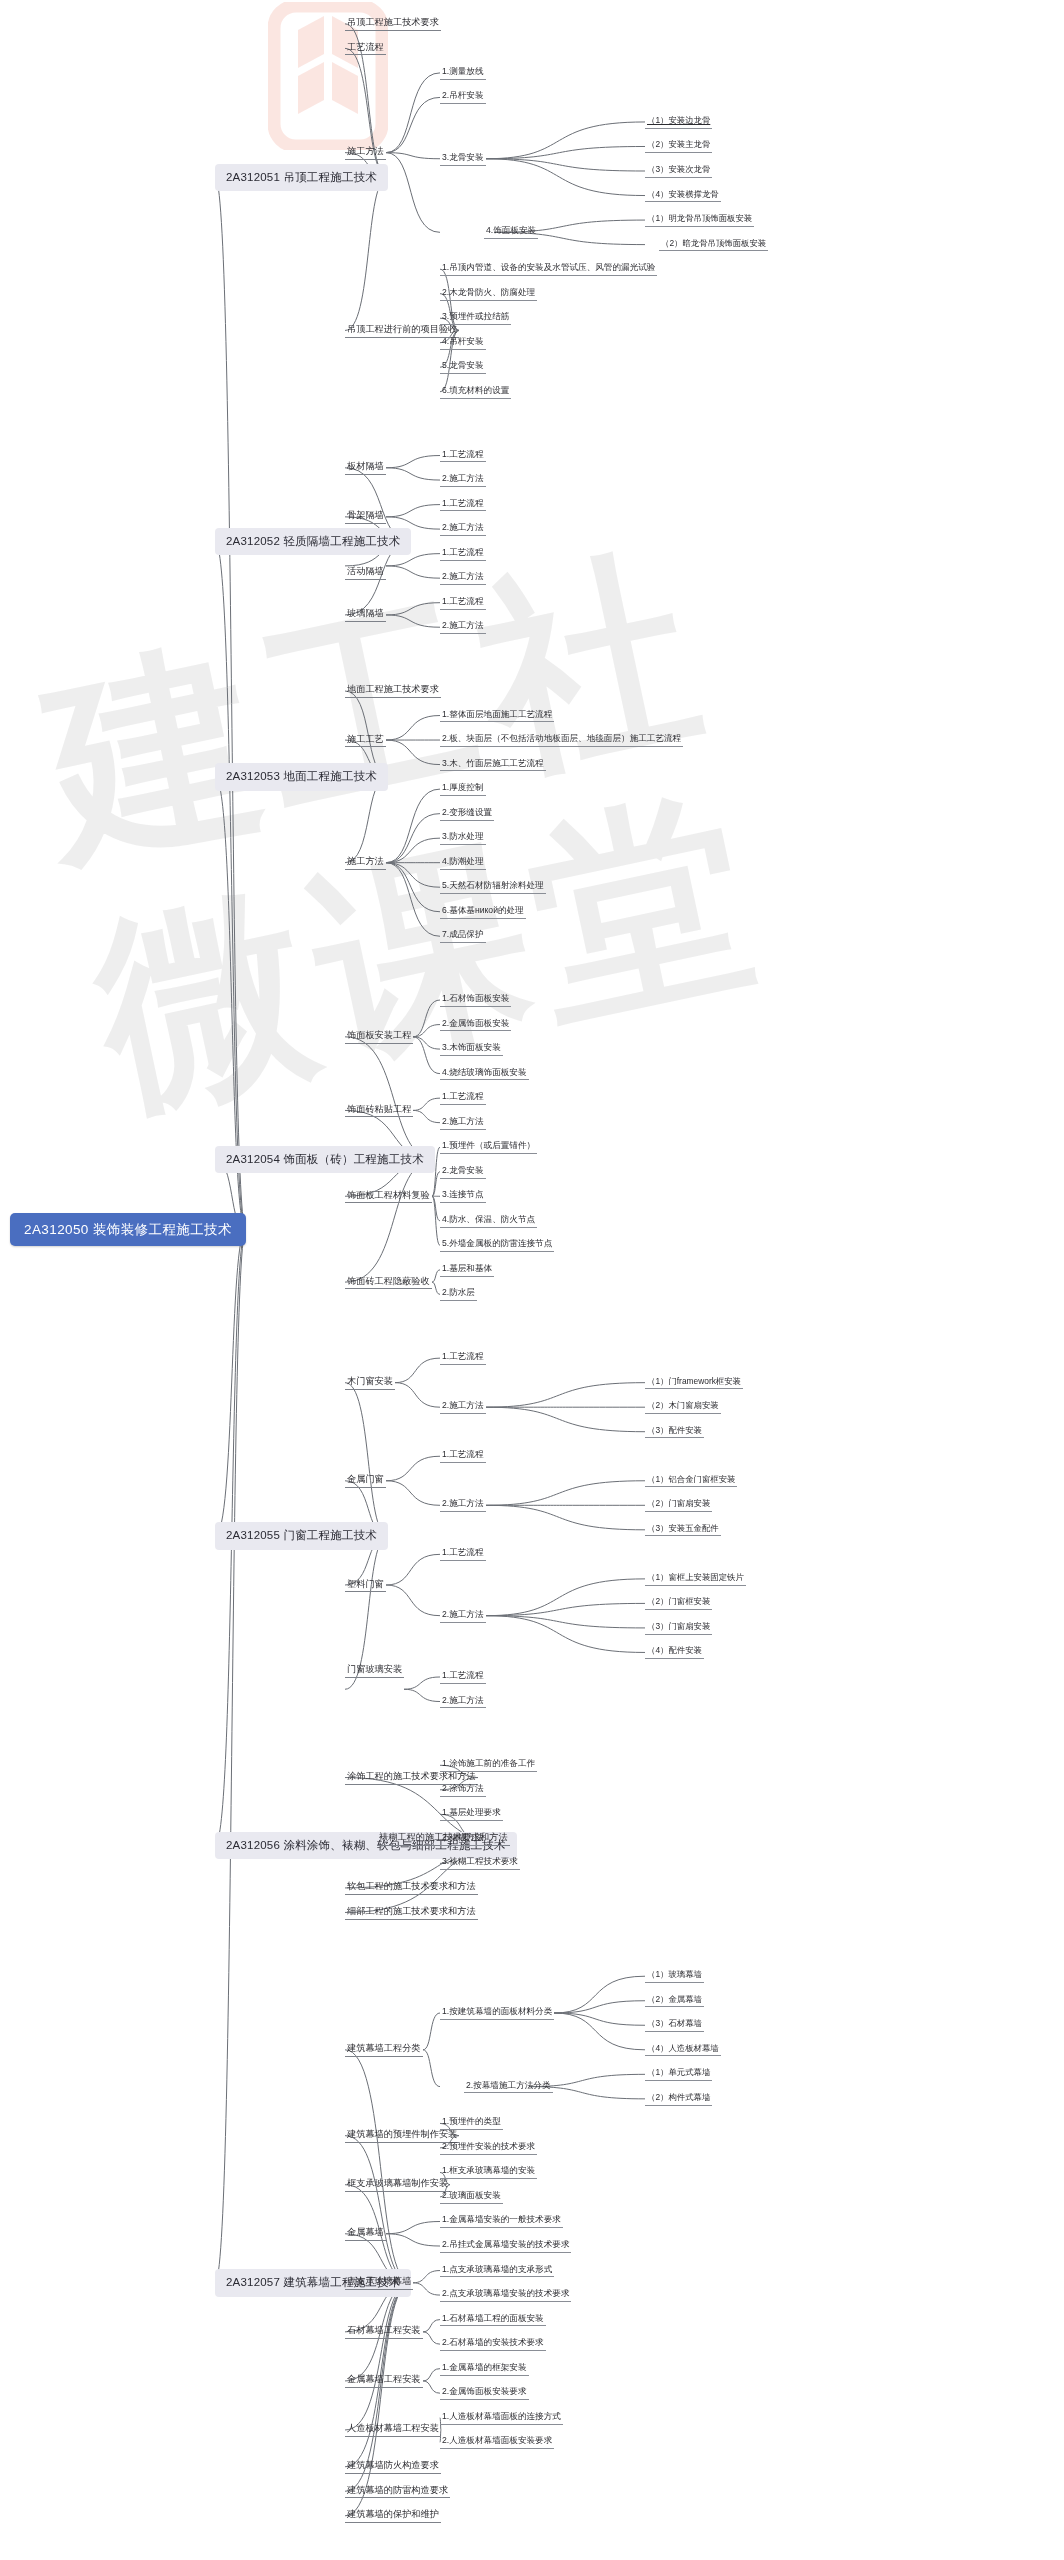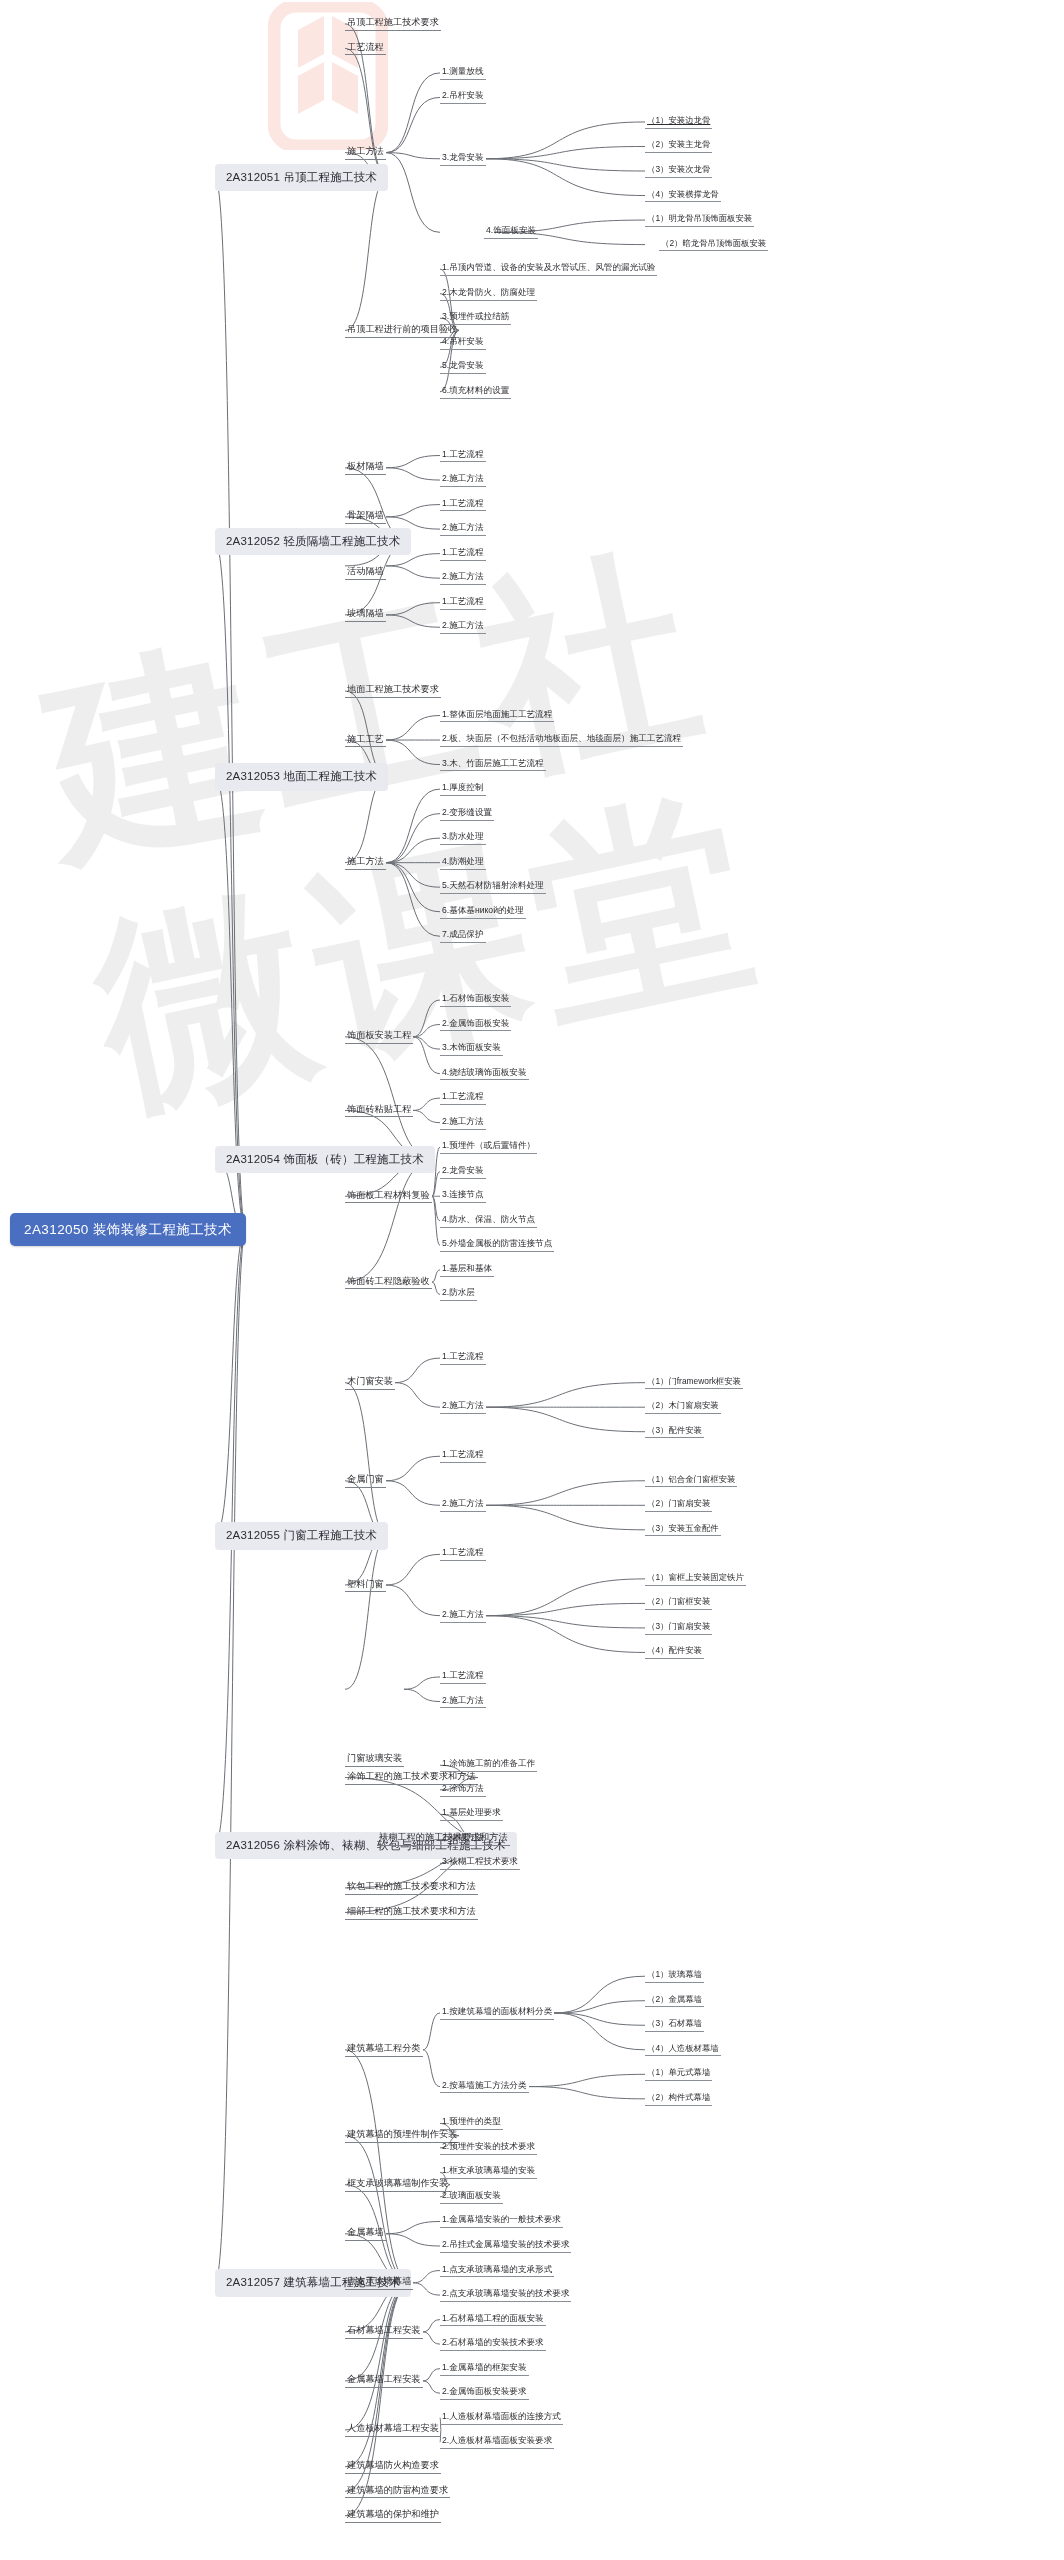--- a/index.html
+++ b/index.html
@@ -321,41 +321,41 @@
       <div class="node lvl4" style="left: 645px; top: 1473.77px;">（1）铝合金门窗框安装</div>
       <div class="node lvl4" style="left: 645px; top: 1498.3px;">（2）门窗扇安装</div>
       <div class="node lvl4" style="left: 645px; top: 1522.82px;">（3）安装五金配件</div>
       <div class="node lvl2" style="left: 345px; top: 1577.51px;">塑料门窗</div>
       <div class="node lvl3" style="left: 440px; top: 1547.35px;">1.工艺流程</div>
       <div class="node lvl3" style="left: 440px; top: 1608.67px;">2.施工方法</div>
       <div class="node lvl4" style="left: 645px; top: 1571.88px;">（1）窗框上安装固定铁片</div>
       <div class="node lvl4" style="left: 645px; top: 1596.41px;">（2）门窗框安装</div>
       <div class="node lvl4" style="left: 645px; top: 1620.93px;">（3）门窗扇安装</div>
       <div class="node lvl4" style="left: 645px; top: 1645.46px;">（4）配件安装</div>
-      <div class="node lvl2" style="left: 345px; top: 1752px;">门窗玻璃安装</div>
+      <div class="node lvl2" style="left: 345px; top: 1663px;">门窗玻璃安装</div>
       <div class="node lvl3" style="left: 440px; top: 1669.99px;">1.工艺流程</div>
       <div class="node lvl3" style="left: 440px; top: 1694.52px;">2.施工方法</div>
       <div class="node lvl1" style="left: 215px; top: 1831.5px;">2A312056 涂料涂饰、裱糊、软包与细部工程施工技术</div>
       <div class="node lvl2" style="left: 345px; top: 1770.05px;">涂饰工程的施工技术要求和方法</div>
       <div class="node lvl3" style="left: 440px; top: 1758.29px;">1.涂饰施工前的准备工作</div>
       <div class="node lvl3" style="left: 440px; top: 1782.81px;">2.涂饰方法</div>
       <div class="node lvl2" style="left: 345px; top: 1831.37px; margin-left: 32px;">裱糊工程的施工技术要求和方法</div>
       <div class="node lvl3" style="left: 440px; top: 1807.34px;">1.基层处理要求</div>
       <div class="node lvl3" style="left: 440px; top: 1831.87px;">2.裱糊方法</div>
       <div class="node lvl3" style="left: 440px; top: 1856.4px;">3.裱糊工程技术要求</div>
       <div class="node lvl2" style="left: 345px; top: 1880.42px;">软包工程的施工技术要求和方法</div>
       <div class="node lvl2" style="left: 345px; top: 1904.95px;">细部工程的施工技术要求和方法</div>
       <div class="node lvl1" style="left: 215px; top: 2269.31px;">2A312057 建筑幕墙工程施工技术</div>
       <div class="node lvl2" style="left: 345px; top: 2042.3px;">建筑幕墙工程分类</div>
       <div class="node lvl3" style="left: 440px; top: 2006.01px;">1.按建筑幕墙的面板材料分类</div>
       <div class="node lvl4" style="left: 645px; top: 1969.22px;">（1）玻璃幕墙</div>
       <div class="node lvl4" style="left: 645px; top: 1993.75px;">（2）金属幕墙</div>
       <div class="node lvl4" style="left: 645px; top: 2018.28px;">（3）石材幕墙</div>
       <div class="node lvl4" style="left: 645px; top: 2042.8px;">（4）人造板材幕墙</div>
-      <div class="node lvl3" style="left: 440px; top: 2079.59px;">2.按幕墙施工方法分类</div>
+      <div class="node lvl3" style="left: 464px; top: 2079.59px;">2.按幕墙施工方法分类</div>
       <div class="node lvl4" style="left: 645px; top: 2067.33px;">（1）单元式幕墙</div>
       <div class="node lvl4" style="left: 645px; top: 2091.86px;">（2）构件式幕墙</div>
       <div class="node lvl2" style="left: 345px; top: 2128.15px;">建筑幕墙的预埋件制作安装</div>
       <div class="node lvl3" style="left: 440px; top: 2116.39px;">1.预埋件的类型</div>
       <div class="node lvl3" style="left: 440px; top: 2140.91px;">2.预埋件安装的技术要求</div>
       <div class="node lvl2" style="left: 345px; top: 2177.2px;">框支承玻璃幕墙制作安装</div>
       <div class="node lvl3" style="left: 440px; top: 2165.44px;">1.框支承玻璃幕墙的安装</div>
       <div class="node lvl3" style="left: 440px; top: 2189.97px;">2.玻璃面板安装</div>
       <div class="node lvl2" style="left: 345px; top: 2226.26px;">金属幕墙</div>
       <div class="node lvl3" style="left: 440px; top: 2214.49px;">1.金属幕墙安装的一般技术要求</div>

